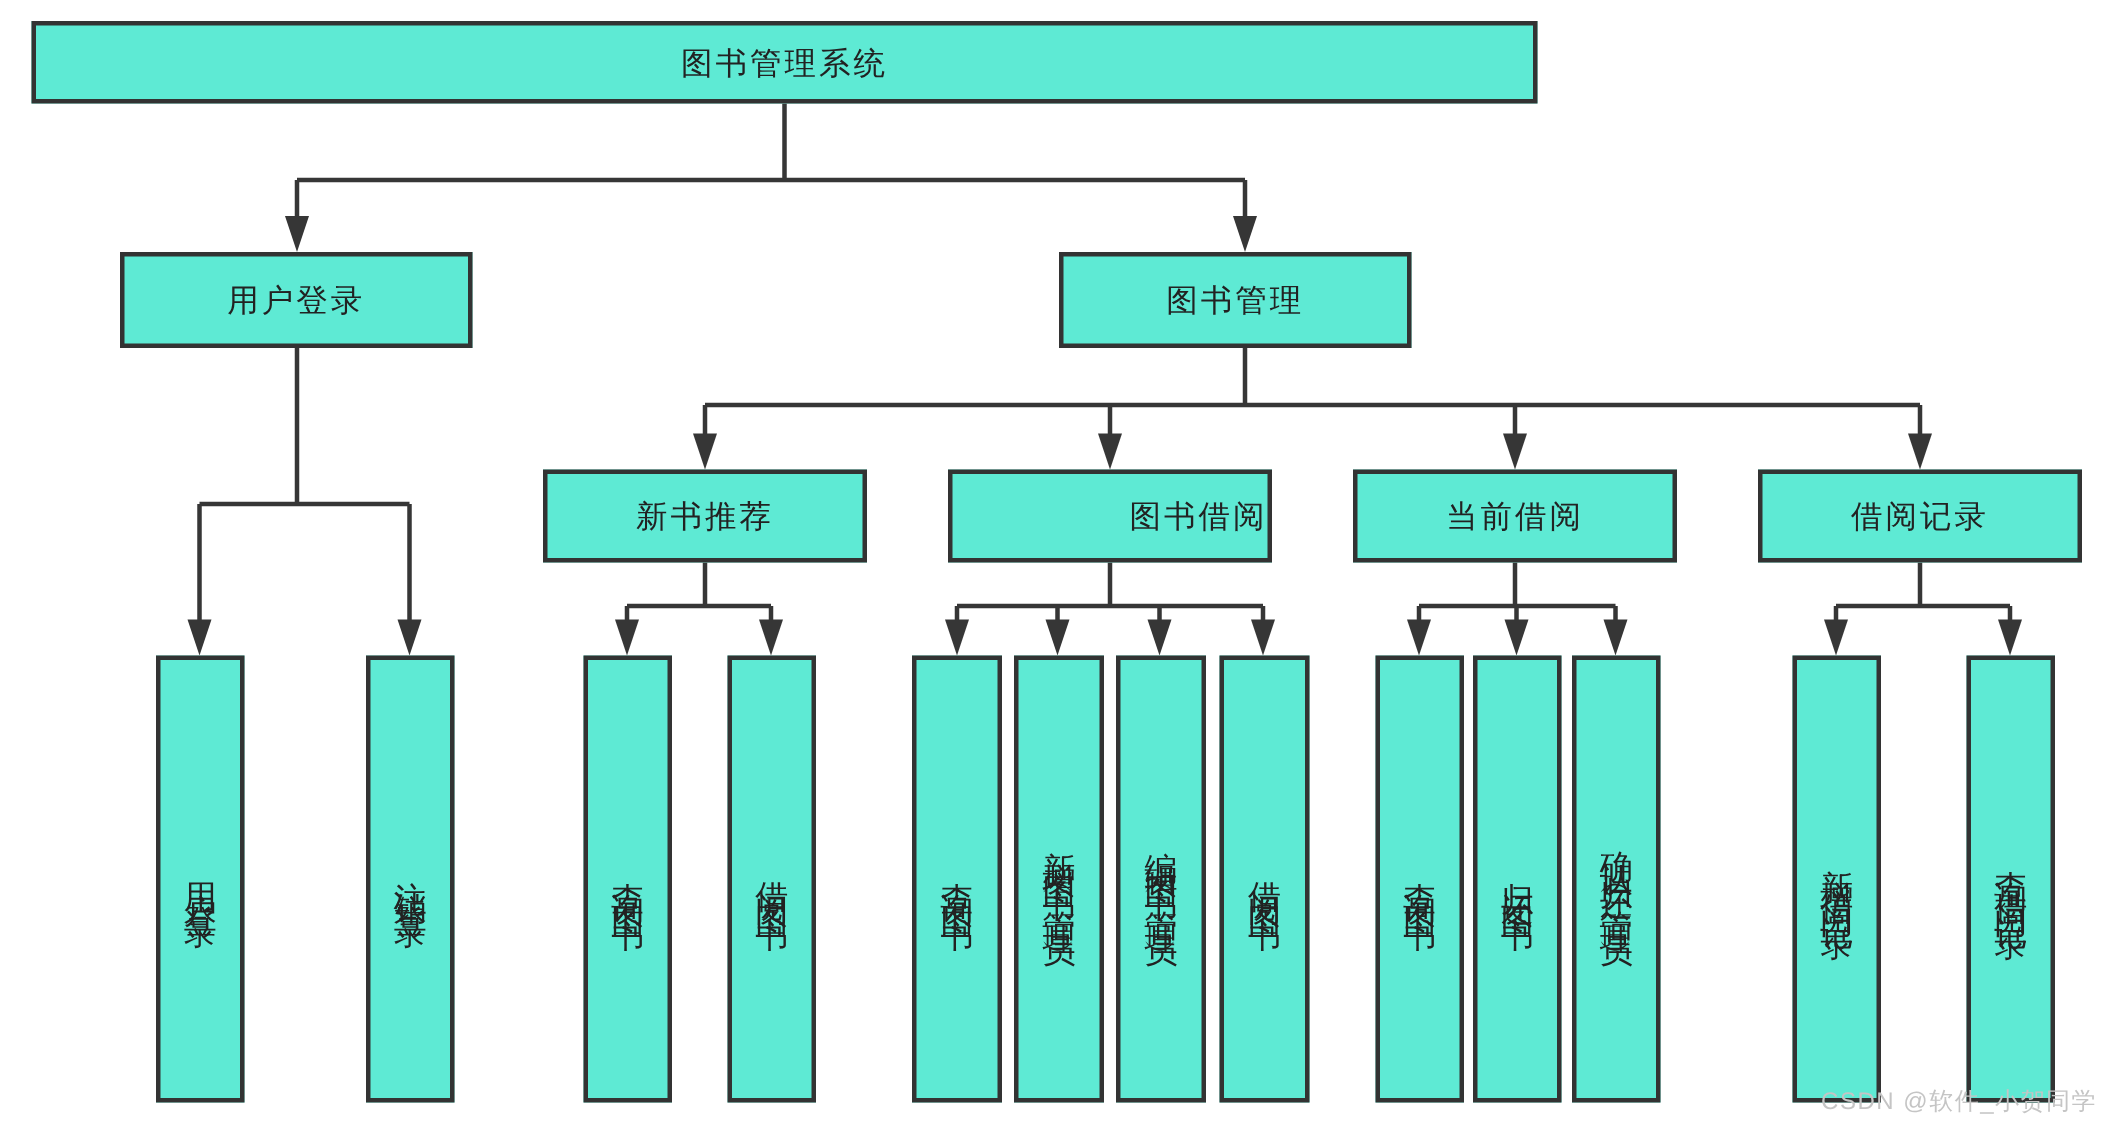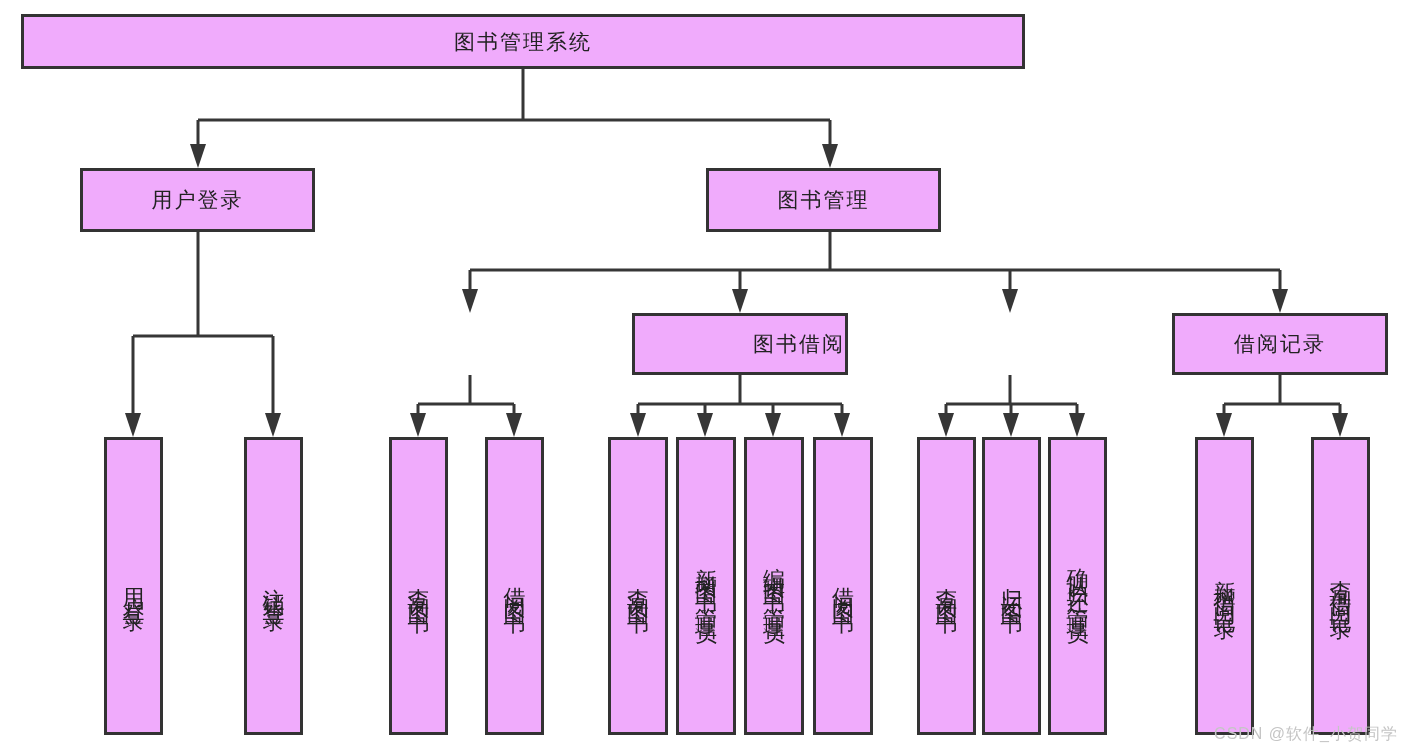--- a/index.html
+++ b/index.html
@@ -24,21 +24,21 @@
     stroke-width: 3;
     fill: none;
   }
   .wires polygon {
     fill: #363636;
     stroke: none;
   }
   .node {
     position: absolute;
     box-sizing: border-box;
-    background: #f0abfc;
+    background: #5eead4;
     border: 3px solid #333333;
     display: flex;
     align-items: center;
     justify-content: center;
     z-index: 2;
   }
   .node.h span {
     font-size: 21px;
     letter-spacing: 2px;
     color: #222222;
@@ -111,22 +111,28 @@
     <span>图书管理系统</span>
   </div>
 
   <div class="node h" style="left:80px; top:168px; width:235px; height:64px;">
     <span>用户登录</span>
   </div>
   <div class="node h" style="left:688px; top:168px; width:235px; height:64px;margin-left:18px;">
     <span>图书管理</span>
   </div>
 
+  <div class="node h" style="left:362px; top:313px; width:216px; height:62px;">
+    <span>新书推荐</span>
+  </div>
   <div class="node h" style="left:632px; top:313px; width:216px; height:62px;justify-content:flex-end;">
     <span>图书借阅</span>
+  </div>
+  <div class="node h" style="left:902px; top:313px; width:216px; height:62px;">
+    <span>当前借阅</span>
   </div>
   <div class="node h" style="left:1172px; top:313px; width:216px; height:62px;">
     <span>借阅记录</span>
   </div>
 
   <div class="node v" style="left:104px; top:437px; width:59px; height:298px;">
     <span>用户登录</span>
   </div>
   <div class="node v" style="left:244px; top:437px; width:59px; height:298px;">
     <span>注销登录</span>

